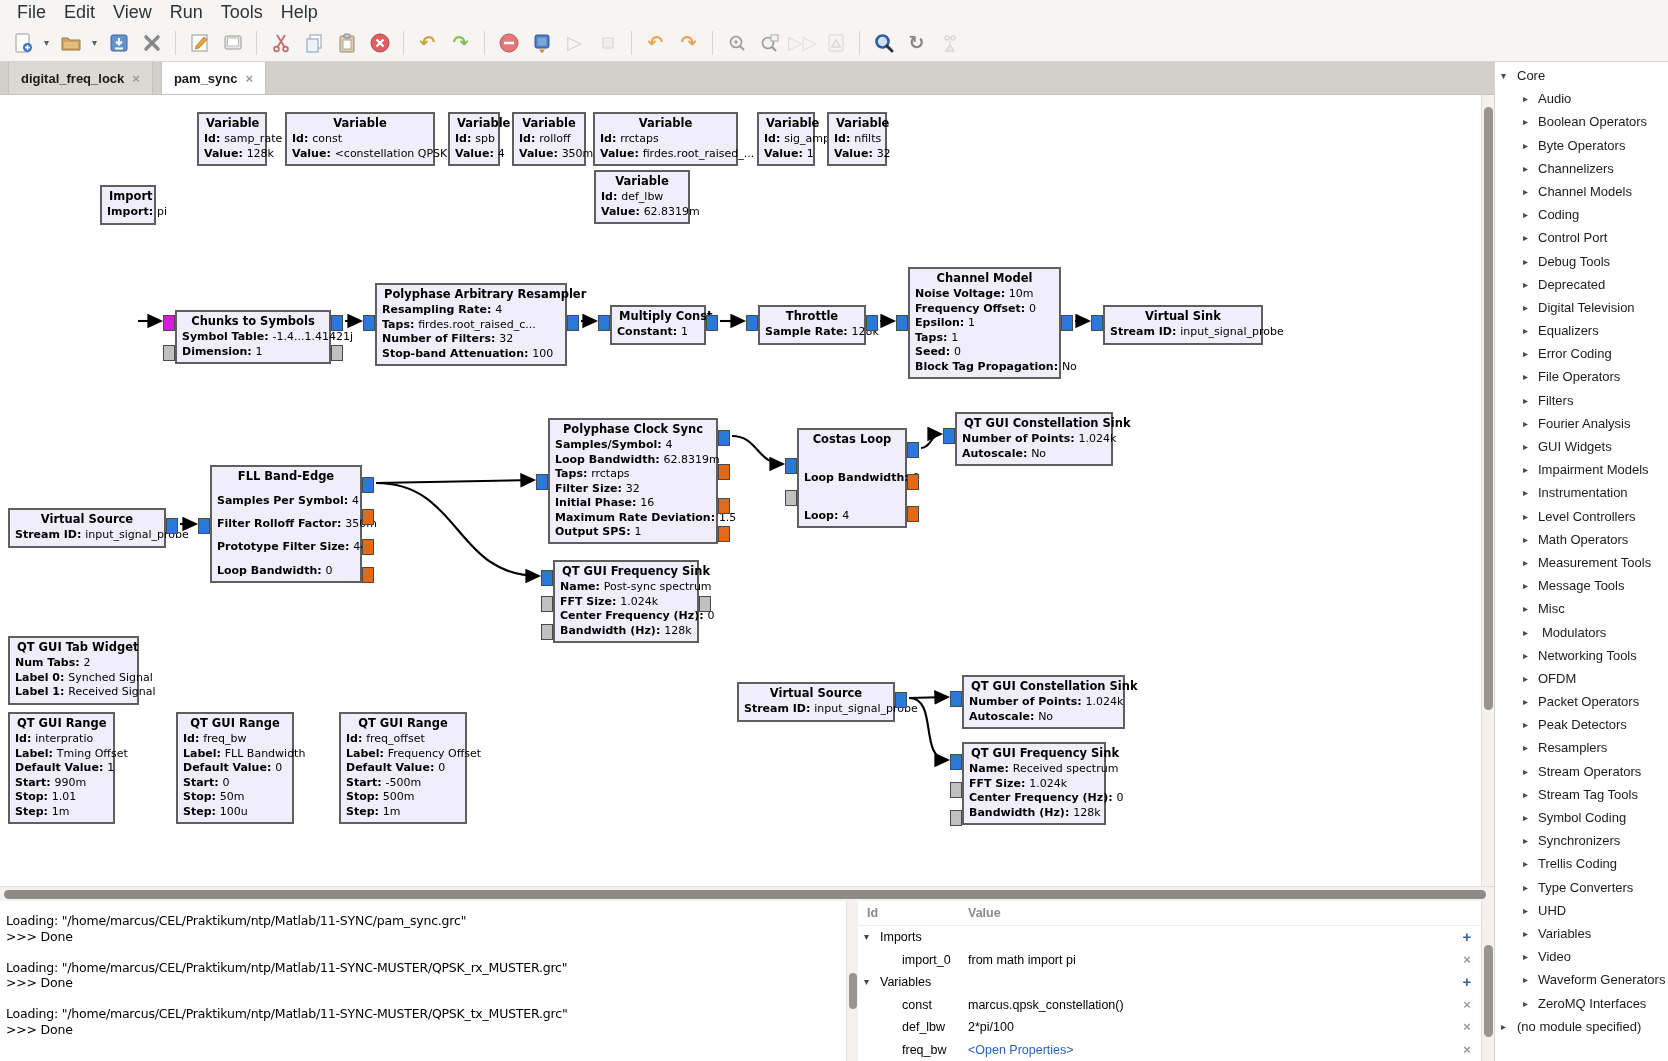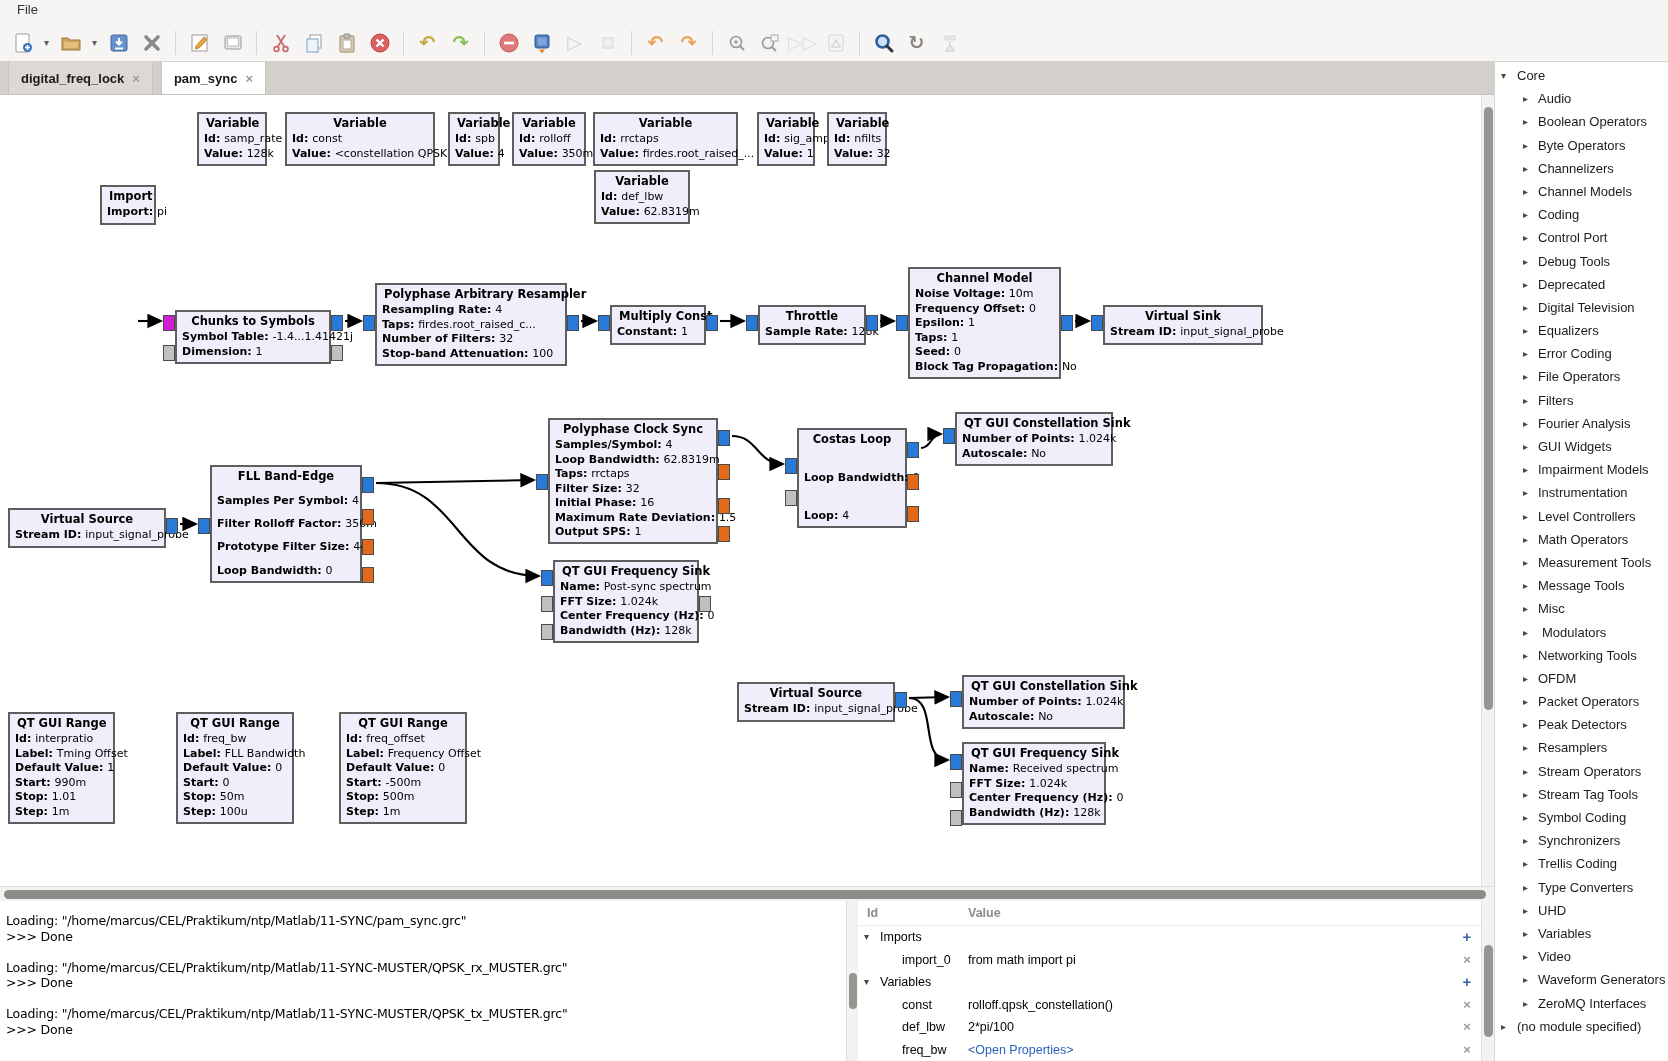--- a/index.html
+++ b/index.html
@@ -1,20 +1,20 @@
 <!DOCTYPE html>
 <html><head>
 <meta charset="utf-8">
 <style>
   html,body{margin:0;padding:0;}
   body{width:1668px;height:1061px;position:relative;overflow:hidden;
        font-family:"Liberation Sans","DejaVu Sans",sans-serif;background:#f6f5f4;color:#2e3436;}
   
   .menubar{position:absolute;top:0;left:0;width:1668px;height:24px;background:#f6f5f4;
-           display:flex;padding-left:8px;box-sizing:border-box;font-size:13px;flex-direction:column;}
+           display:flex;align-items:center;padding-left:8px;box-sizing:border-box;font-size:18px;}
   .menu-item{padding:2px 9px;}
   
   .toolbar{position:absolute;top:24px;left:0;width:1668px;height:38px;background:#f6f5f4;
            border-bottom:1px solid #d8d4d0;display:flex;align-items:center;padding-left:6px;box-sizing:border-box;}
   .tb{width:33px;height:32px;display:flex;align-items:center;justify-content:center;flex:none;}
   .tb.small{width:15px;}
   .tb.dis{opacity:.45;}
   .tb-sep{width:1px;height:24px;background:#d8d4d0;margin:0 7px;flex:none;}
   .tglyph{font-family:"DejaVu Sans",sans-serif;font-size:19px;font-weight:bold;line-height:1;}
   .tglyph.small{font-size:10px;font-weight:normal;}
@@ -402,20 +402,26 @@
       <div class="block-title">QT GUI Frequency Sink</div>
       <div class="bp"><span class="bl">Name: </span><span class="bv">Post-sync spectrum</span></div>
       <div class="bp"><span class="bl">FFT Size: </span><span class="bv">1.024k</span></div>
       <div class="bp"><span class="bl">Center Frequency (Hz): </span><span class="bv">0</span></div>
       <div class="bp"><span class="bl">Bandwidth (Hz): </span><span class="bv">128k</span></div>
       <span class="port left" style="top: 8px; background: rgb(41, 121, 217);"></span>
       <span class="port left" style="top: 34px; background: rgb(192, 192, 192);"></span>
       <span class="port left" style="top: 62px; background: rgb(192, 192, 192);"></span>
       <span class="port right" style="top: 34px; background: rgb(192, 192, 192);"></span>
     </div>
+    <div class="block" style="left: 8px; top: 541px; width: 131px;">
+      <div class="block-title">QT GUI Tab Widget</div>
+      <div class="bp"><span class="bl">Num Tabs: </span><span class="bv">2</span></div>
+      <div class="bp"><span class="bl">Label 0: </span><span class="bv">Synched Signal</span></div>
+      <div class="bp"><span class="bl">Label 1: </span><span class="bv">Received Signal</span></div>
+    </div>
     <div class="block" style="left: 8px; top: 617px; width: 107px;">
       <div class="block-title">QT GUI Range</div>
       <div class="bp"><span class="bl">Id: </span><span class="bv">interpratio</span></div>
       <div class="bp"><span class="bl">Label: </span><span class="bv">Tming Offset</span></div>
       <div class="bp"><span class="bl">Default Value: </span><span class="bv">1</span></div>
       <div class="bp"><span class="bl">Start: </span><span class="bv">990m</span></div>
       <div class="bp"><span class="bl">Stop: </span><span class="bv">1.01</span></div>
       <div class="bp"><span class="bl">Step: </span><span class="bv">1m</span></div>
     </div>
     <div class="block" style="left: 176px; top: 617px; width: 118px;">
@@ -495,21 +501,21 @@
       <span class="vp-value">from math import pi</span>
       <span class="vp-action remove">×</span>
     </div>
     <div class="vp-row">
       <span class="vp-arrow">▾</span>
       <span class="vp-id-group">Variables</span>
       <span class="vp-action add">+</span>
     </div>
     <div class="vp-row">
       <span class="vp-id-item">const</span>
-      <span class="vp-value">rolloff.qpsk_constellation()</span>
+      <span class="vp-value">marcus.qpsk_constellation()</span>
       <span class="vp-action remove">×</span>
     </div>
     <div class="vp-row">
       <span class="vp-id-item">def_lbw</span>
       <span class="vp-value">2*pi/100</span>
       <span class="vp-action remove">×</span>
     </div>
     <div class="vp-row">
       <span class="vp-id-item">freq_bw</span>
       <span class="vp-value link">&lt;Open Properties&gt;</span>

